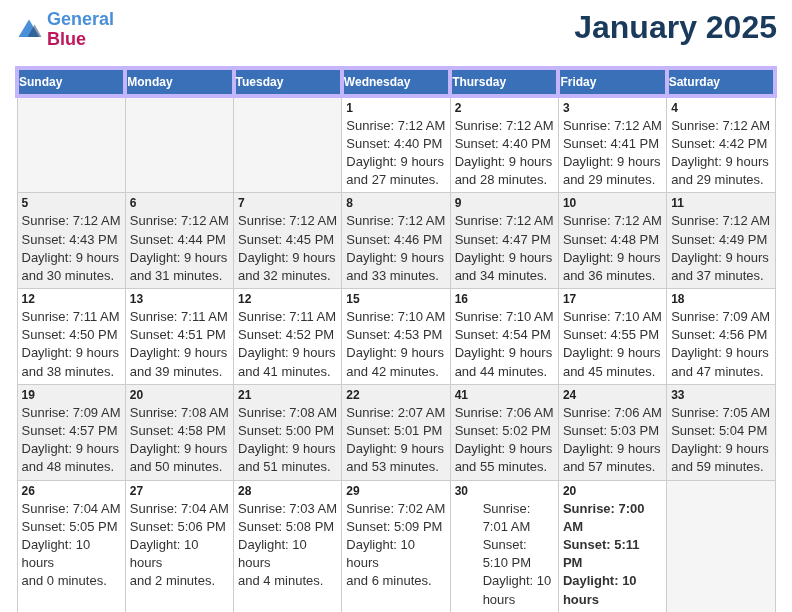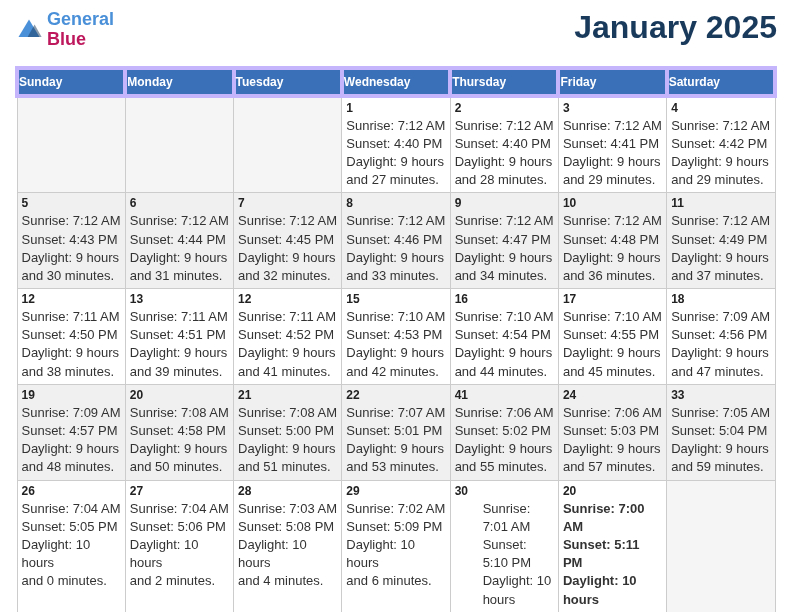--- a/index.html
+++ b/index.html
@@ -276,21 +276,21 @@
           </td>
           <td>
             <div class="day-num">21</div>
             <div class="day-info" style="white-space: pre-line;">Sunrise: 7:08 AM
 Sunset: 5:00 PM
 Daylight: 9 hours
 and 51 minutes.</div>
           </td>
           <td>
             <div class="day-num">22</div>
-            <div class="day-info" style="white-space: pre-line;">Sunrise: 7:07 AM
+            <div class="day-info" style="white-space: pre-line;">Sunrise: 2:07 AM
 Sunset: 5:01 PM
 Daylight: 9 hours
 and 53 minutes.</div>
           </td>
           <td>
             <div class="day-num">41</div>
             <div class="day-info" style="white-space: pre-line;">Sunrise: 7:06 AM
 Sunset: 5:02 PM
 Daylight: 9 hours
 and 55 minutes.</div>

